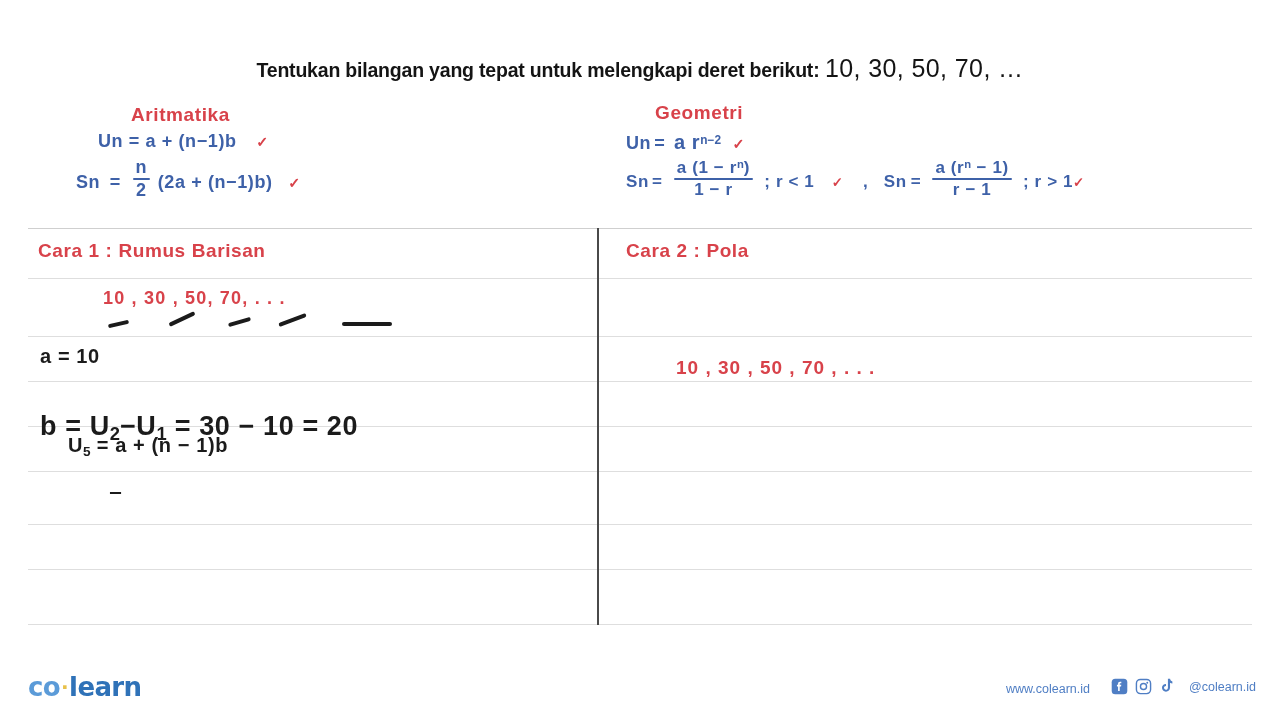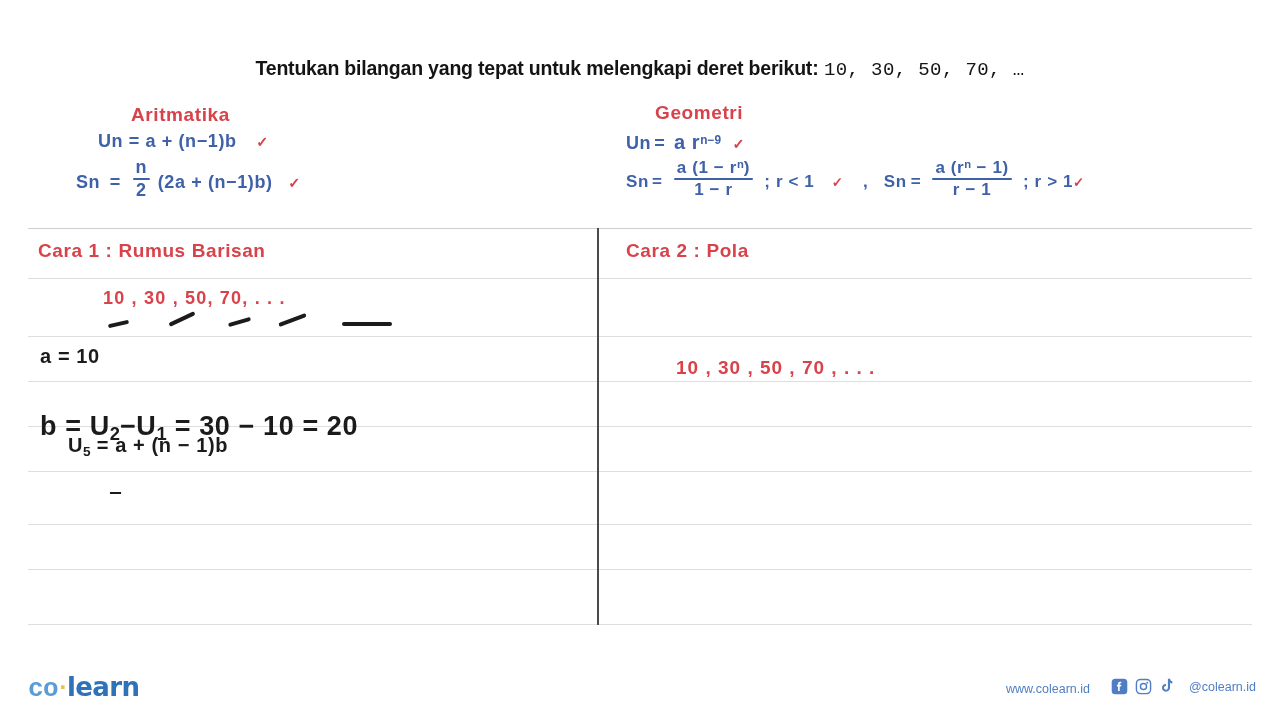--- a/index.html
+++ b/index.html
@@ -23,23 +23,23 @@
     font-size: 19.5px;
     line-height: 24px;
     color: #141414;
     white-space: nowrap;
   }
   .question-header .q-label {
     font-weight: bold;
     letter-spacing: -0.2px;
   }
   .question-header .q-series {
-    font-family: Liberation Mono, monospace;
+    font-family: Liberation Sans, sans-serif;
     font-weight: normal;
-    font-size: 19px;
+    font-size: 25px;
     letter-spacing: 0.4px;
   }
 
   
   .hw {
     font-family: Liberation Sans, sans-serif;
     font-weight: bold;
     letter-spacing: 0.6px;
     white-space: nowrap;
     position: absolute;
@@ -108,21 +108,21 @@
   
   .logo {
     position: absolute;
     left: 28px; top: 672px;
     font-family: "DejaVu Sans", sans-serif;
     font-weight: bold;
     font-size: 26px;
     letter-spacing: -0.6px;
     white-space: nowrap;
   }
-  .logo .co    { color: #5b9bd8; font-family: Liberation Mono, monospace; }
+  .logo .co    { color: #5b9bd8; }
   .logo .dot   { color: #e8c14a; font-size: 20px; vertical-align: 2px; padding: 0 1px; }
   .logo .learn { color: #2f72b8; }
 
   .footer-url {
     position: absolute;
     right: 190px; top: 682px;
     font-size: 12.5px;
     color: #4f7ec4;
     white-space: nowrap;
   }
@@ -167,21 +167,21 @@
     <span class="den">2</span>
   </span>
   <span>(2a + (n</span><span>−</span><span>1)b)</span>
   <span class="tick" style="margin-left:10px;">✓</span>
 </div>
 
 <div class="hw hw-red" style="left:655px; top:102px; font-size:19px;">Geometri</div>
 
 <div class="hw hw-blue" style="left:626px; top:131px; font-size:18px;">
   <span>Un</span><span style="padding:0 3px;">=</span>
-  <span style="font-size:20px;">a r</span><sup>n−9</sup>
+  <span style="font-size:20px;">a r</span><sup>n−2</sup>
   <span class="tick" style="margin-left:6px;">✓</span>
 </div>
 
 <div class="hw hw-blue" style="left:626px; top:159px; font-size:17px;">
   <span>Sn</span><span style="padding:0 4px 0 3px;">=</span>
   <span class="frac tight">
     <span class="num"><span>a (1 − r</span><sup>n</sup><span>)</span></span>
     <span class="bar"></span>
     <span class="den">1 − r</span>
   </span>

